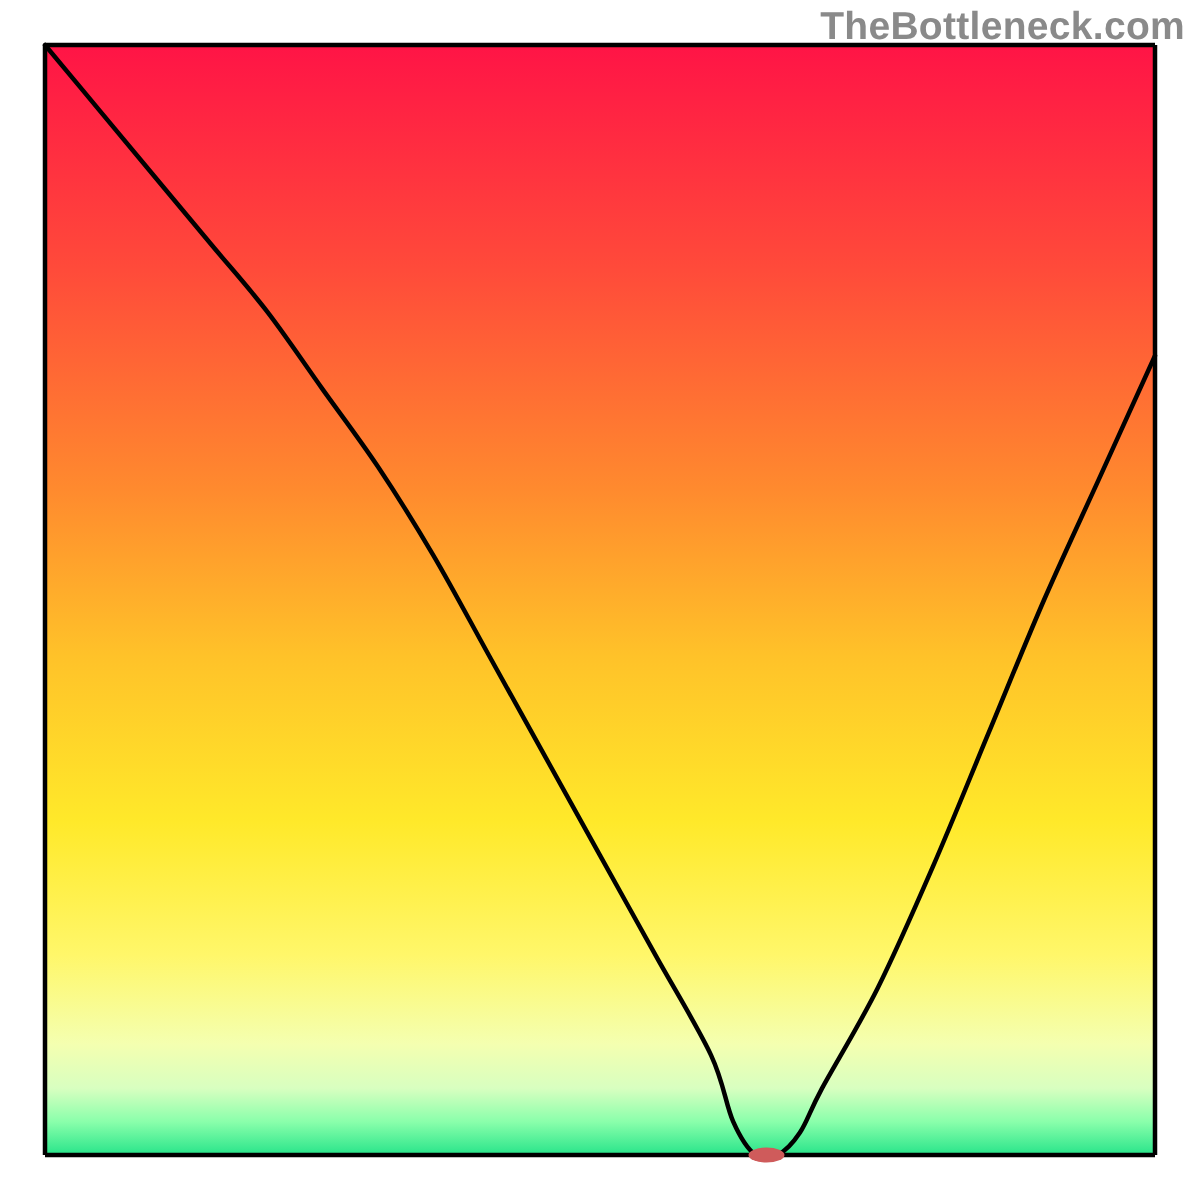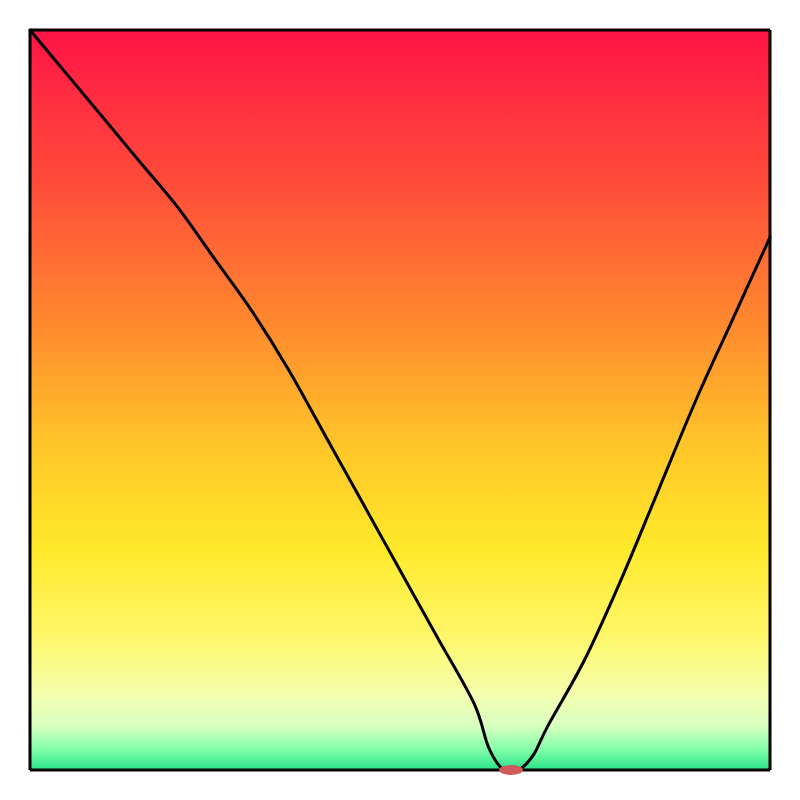--- a/index.html
+++ b/index.html
@@ -30,20 +30,21 @@
   svg {
     position: absolute;
     top: 0;
     left: 0;
   }
 </style>
 </head>
 <body>
 
 <div class="chart-wrap">
+  <div class="watermark">TheBottleneck.com</div>
   <svg width="800" height="800" viewBox="0 0 800 800">
     <defs>
       <linearGradient id="bg-grad" x1="0" y1="0" x2="0" y2="1">
           <stop offset="0%" stop-color="#ff1446"></stop>
           <stop offset="20%" stop-color="#ff4a3a"></stop>
           <stop offset="40%" stop-color="#ff8a2e"></stop>
           <stop offset="55.00000000000001%" stop-color="#ffc229"></stop>
           <stop offset="70%" stop-color="#ffe92a"></stop>
           <stop offset="82%" stop-color="#fff76a"></stop>
           <stop offset="90%" stop-color="#f4ffb0"></stop>

